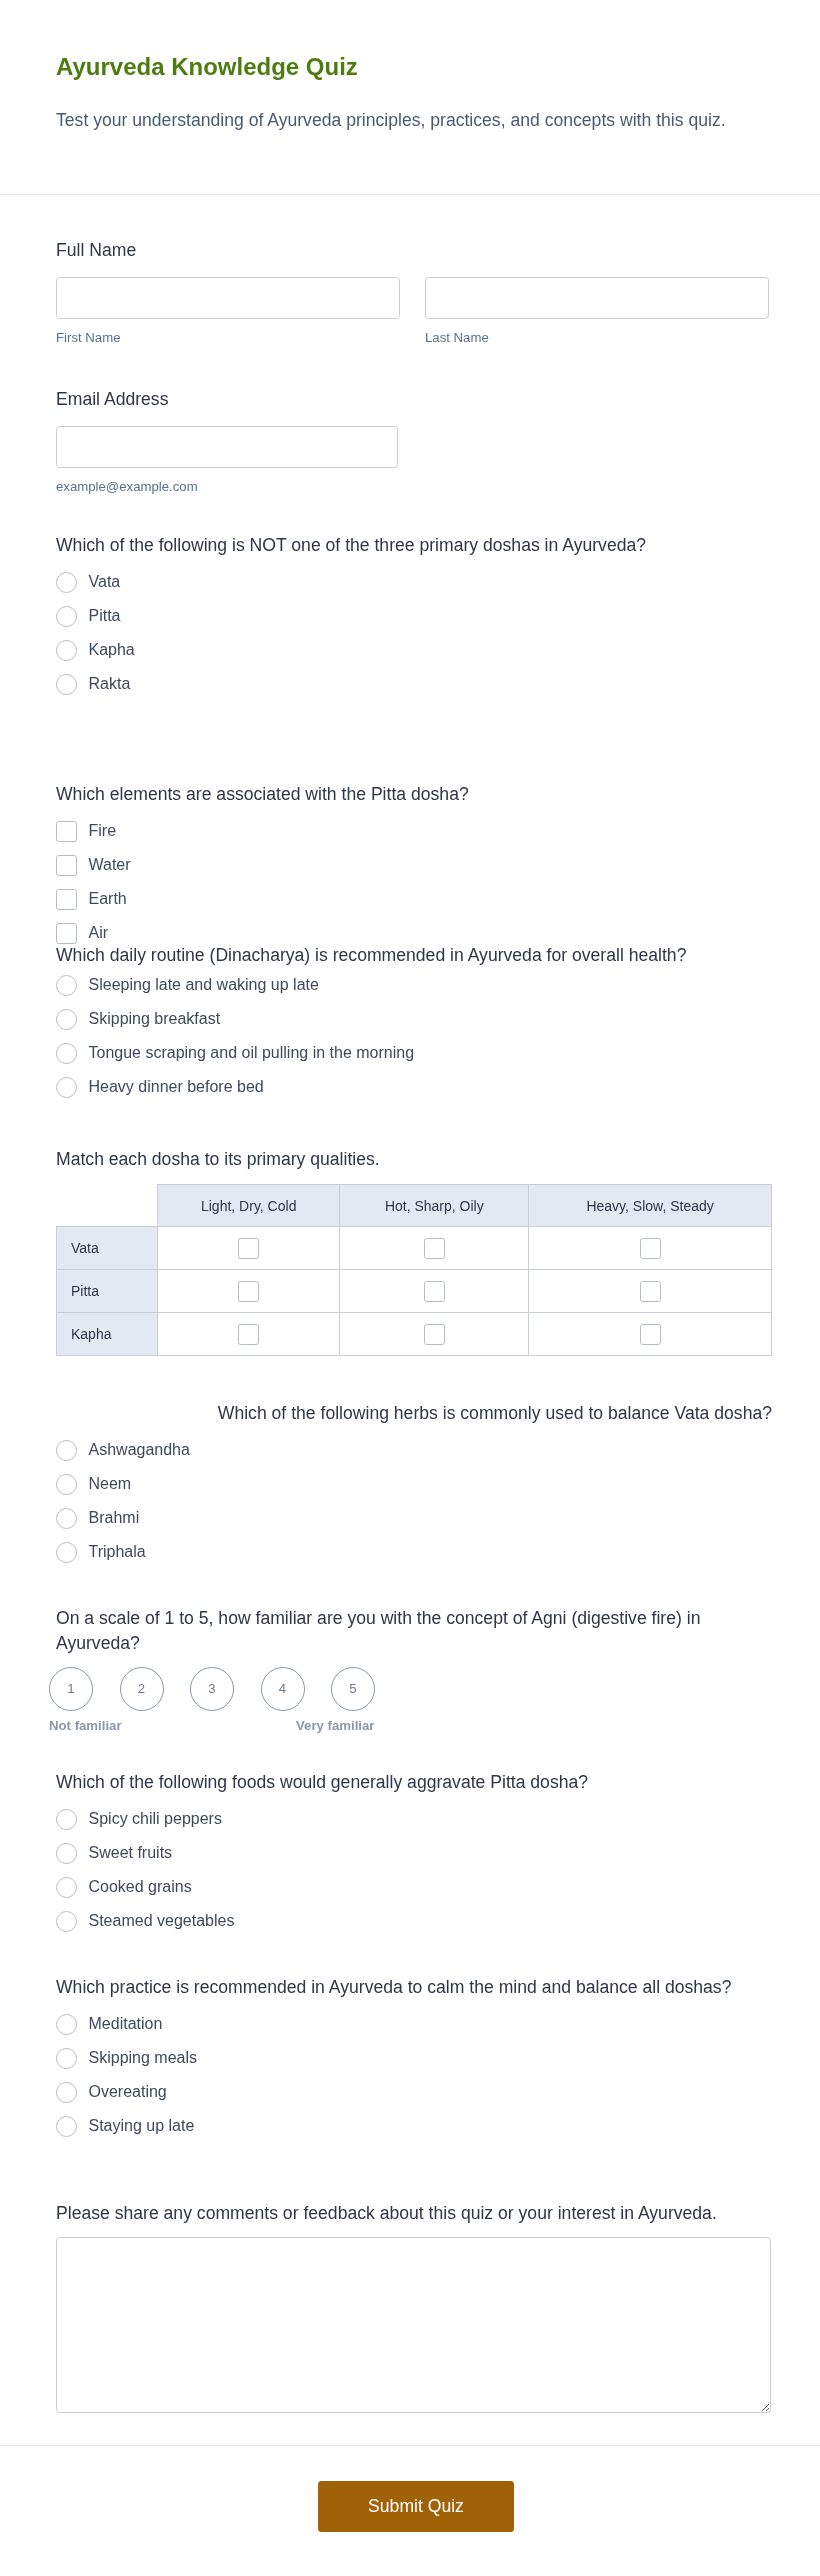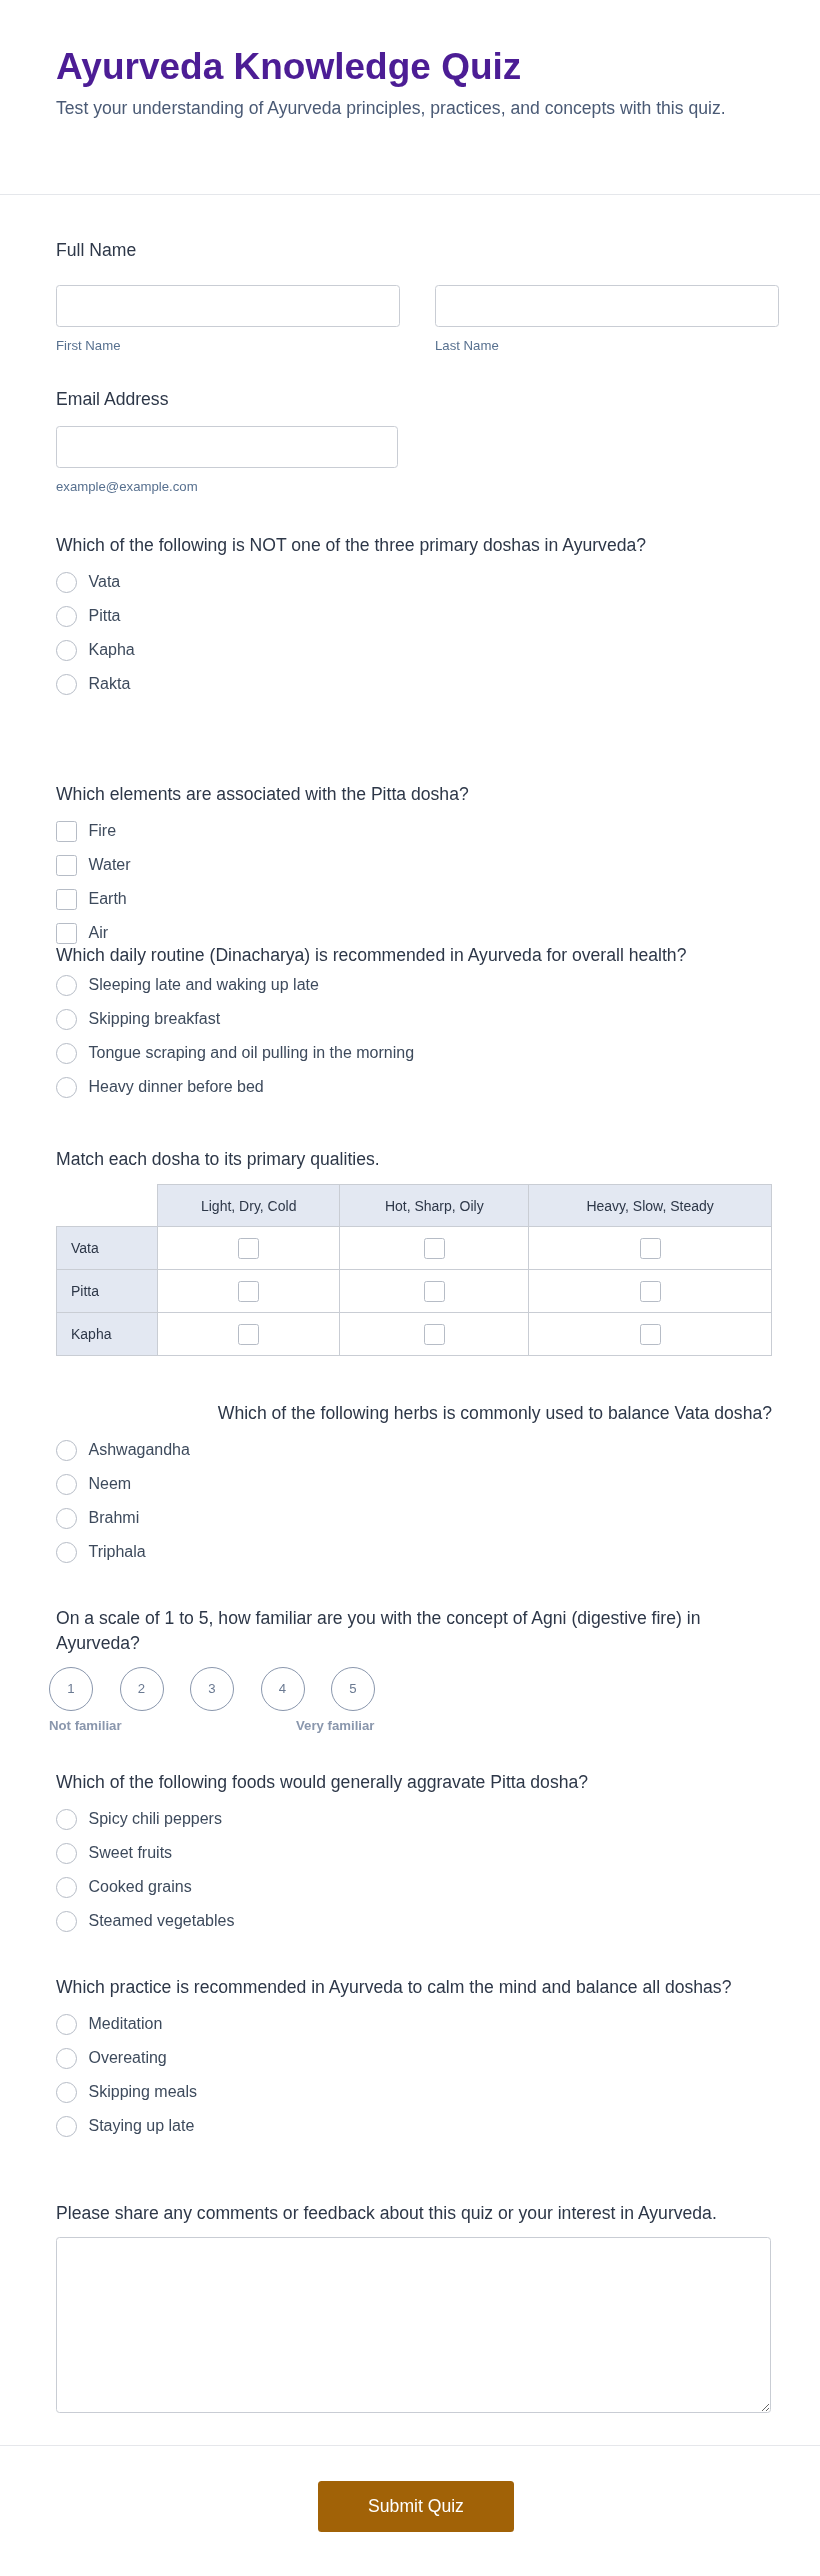--- a/index.html
+++ b/index.html
@@ -1,20 +1,20 @@
 <!DOCTYPE html>
 <html style="font-size:14px"><head>
 <meta charset="utf-8">
 <style>
   * { box-sizing: border-box; margin: 0; padding: 0; }
   html, body { width: 821px; background: #ffffff; }
   body { font-family: "Liberation Sans", sans-serif; color: #1f2937; }
   .page { width: 821px; height: 2576px; position: relative; background: #fff; }
   .header { padding: 46px 56px 0 56px; height: 195px; border-bottom: 0.9px solid #e5e7eb; }
-  .title { font-size: 37px; font-weight: bold; color: #4c1d95; line-height: 42px; margin-bottom: 7px; }
+  .title { font-size: 24px; font-weight: bold; color: #4d7c0f; line-height: 42px; margin-bottom: 19px; }
   .subtitle { font-size: 17.6px; color: #4a5a75; line-height: 26.5px; }
   .section-label { font-size: 17.6px; color: #2d3748; line-height: 25px; }
   .input { height: 42px; border: 0.9px solid #c9cdd4; border-radius: 3.5px; background: #fff; }
   .sublabel { font-size: 13.2px; color: #57708f; margin-top: 10.6px; }
   .opt { display: flex; align-items: center; height: 34px; font-size: 16px; color: #3d4a5c; }
   .radio { width: 21px; height: 21px; border: 0.9px solid #b6bcc6; border-radius: 50%; margin-right: 11.5px; background: #fff; flex-shrink: 0; }
   .check { width: 21px; height: 21px; border: 0.9px solid #b6bcc6; border-radius: 2.6px; margin-right: 11.5px; background: #fff; flex-shrink: 0; }
   .q { position: absolute; left: 56px; right: 49px; }
   table.matrix { border-collapse: collapse; width: 100%; font-size: 14px; color: #2d3748; }
   table.matrix th { background: #e3e8f2; border: 0.9px solid #c9cdd4; height: 42px; font-weight: normal; }
@@ -34,21 +34,21 @@
 
 <div class="page">
 
   <div class="header">
     <h1 class="title">Ayurveda Knowledge Quiz</h1>
     <p class="subtitle">Test your understanding of Ayurveda principles, practices, and concepts with this quiz.</p>
   </div>
 
   <div class="q" style="top:238px;">
     <div class="section-label">Full Name</div>
-    <div style="display:flex; gap:35px; margin-top:22px;">
+    <div style="display:flex; gap:25px; margin-top:14px;">
       <div style="width:344px;">
         <input class="input" style="width: 344px;" value="">
         <div class="sublabel">First Name</div>
       </div>
       <div style="width:344px;">
         <input class="input" style="width: 344px;" value="">
         <div class="sublabel">Last Name</div>
       </div>
     </div>
   </div>
@@ -218,25 +218,25 @@
 
   <div class="q" style="top:1975px;">
     <div class="section-label">Which practice is recommended in Ayurveda to calm the mind and balance all doshas?</div>
     <div style="margin-top:7px;">
       <label class="opt">
           <span class="radio"></span>
           <span>Meditation</span>
         </label>
       <label class="opt">
           <span class="radio"></span>
+          <span>Skipping meals</span>
+        </label>
+      <label class="opt">
+          <span class="radio"></span>
           <span>Overeating</span>
-        </label>
-      <label class="opt">
-          <span class="radio"></span>
-          <span>Skipping meals</span>
         </label>
       <label class="opt">
           <span class="radio"></span>
           <span>Staying up late</span>
         </label>
     </div>
   </div>
 
   <div class="q" style="top:2201px;">
     <div class="section-label">Please share any comments or feedback about this quiz or your interest in Ayurveda.</div>

